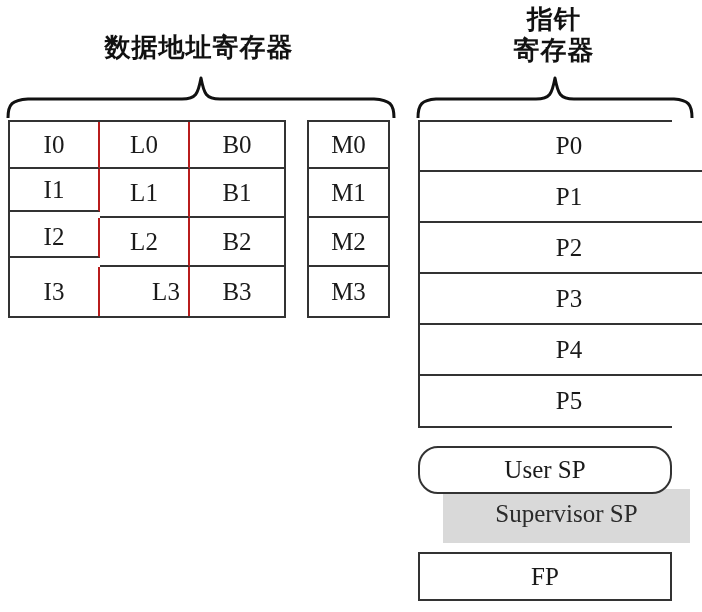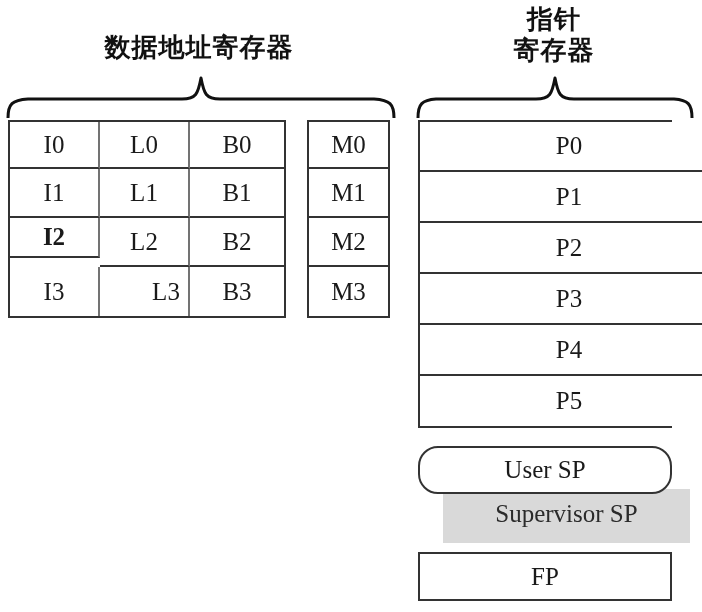--- a/index.html
+++ b/index.html
@@ -73,21 +73,21 @@
   }
 
   
   #dreg-table {
     left: 8px;
     top: 120px;
     width: 278px;
     height: 198px;
   }
   #dreg-table .cell {
-    border-right: 2px solid #737373;
+    border-right: 2px solid #b91c1c;
     border-bottom: 2px solid #333333;
   }
   #dreg-table .cell.last-col { border-right: none; }
   #dreg-table .cell.last-row { border-bottom: none; }
 
   
   #mreg-table {
     left: 307px;
     top: 120px;
     width: 83px;
@@ -187,25 +187,25 @@
     <svg width="278" height="42" viewBox="0 0 278 42" fill="none" xmlns="http://www.w3.org/2000/svg">
       <path d="M2 42 C2 28, 6 24, 20 23 L120 23 C134 23, 136 18, 139 2 C142 18, 144 23, 158 23 L258 23 C272 24, 276 28, 276 42" stroke="#111111" stroke-width="3" fill="none" stroke-linecap="round" stroke-linejoin="round"></path>
     </svg>
   </div>
 
   <div class="box" id="dreg-table">
     <div class="cell" style="left:0px;   top:0px;   width:90px; height:47px;">I0</div>
     <div class="cell" style="left:90px;  top:0px;   width:90px; height:47px;">L0</div>
     <div class="cell last-col" style="left:180px; top:0px;   width:94px; height:47px;">B0</div>
 
-    <div class="cell" style="left:0px;   top:47px;  width:90px; height:49px;">I1</div>
+    <div class="cell" style="left:0px;   top:47px;  width:90px; height:43px;">I1</div>
     <div class="cell" style="left:90px;  top:47px;  width:90px; height:49px;">L1</div>
     <div class="cell last-col" style="left:180px; top:47px;  width:94px; height:49px;">B1</div>
 
-    <div class="cell" style="left:0px;   top:96px;  width:90px; height:40px;font-weight:bold;">I2</div>
+    <div class="cell" style="left:0px;   top:96px;  width:90px; height:40px;">I2</div>
     <div class="cell" style="left:90px;  top:96px;  width:90px; height:49px;">L2</div>
     <div class="cell last-col" style="left:180px; top:96px;  width:94px; height:49px;">B2</div>
 
     <div class="cell last-row" style="left:0px;   top:145px; width:90px; height:49px;">I3</div>
     <div class="cell last-row" style="left:90px;  top:145px; width:90px; height:49px;padding-left:44px;">L3</div>
     <div class="cell last-row last-col" style="left:180px; top:145px; width:94px; height:49px;">B3</div>
   </div>
 
   <div class="box" id="mreg-table">
     <div class="cell" style="top:0px;   height:47px;">M0</div>

